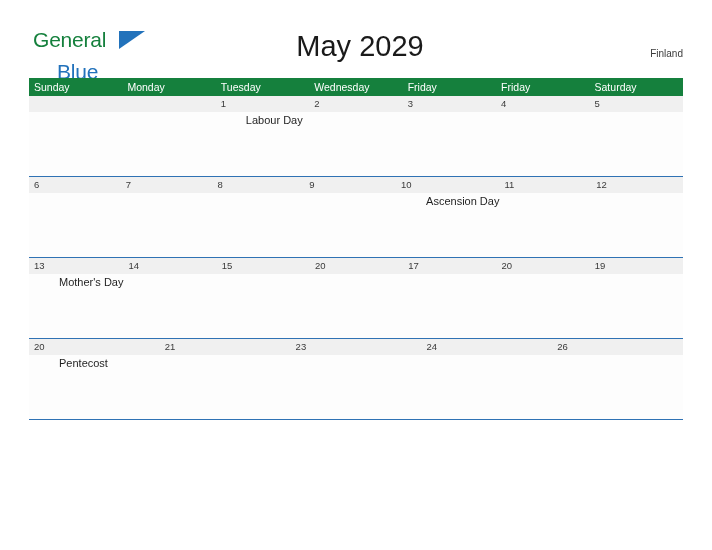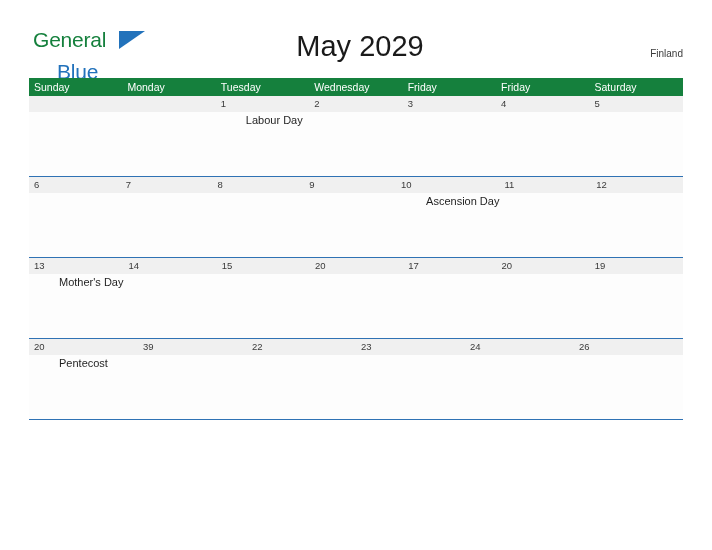--- a/index.html
+++ b/index.html
@@ -292,24 +292,21 @@
         <div class="week-row">
           <div class="daynum-band" style="width: 100%;"></div>
           <div class="day-cells">
             <div class="day-cell">
               <div class="day-number">20</div>
               <div class="day-events">
                 <div class="event">Pentecost</div>
               </div>
             </div>
             <div class="day-cell">
-              <div class="day-number">39</div>
-            </div>
-            <div class="day-cell">
-              <div class="day-number">22</div>
+              <div class="day-number">21</div>
             </div>
             <div class="day-cell">
               <div class="day-number">23</div>
             </div>
             <div class="day-cell">
               <div class="day-number">24</div>
             </div>
             <div class="day-cell">
               <div class="day-number">26</div>
             </div>

